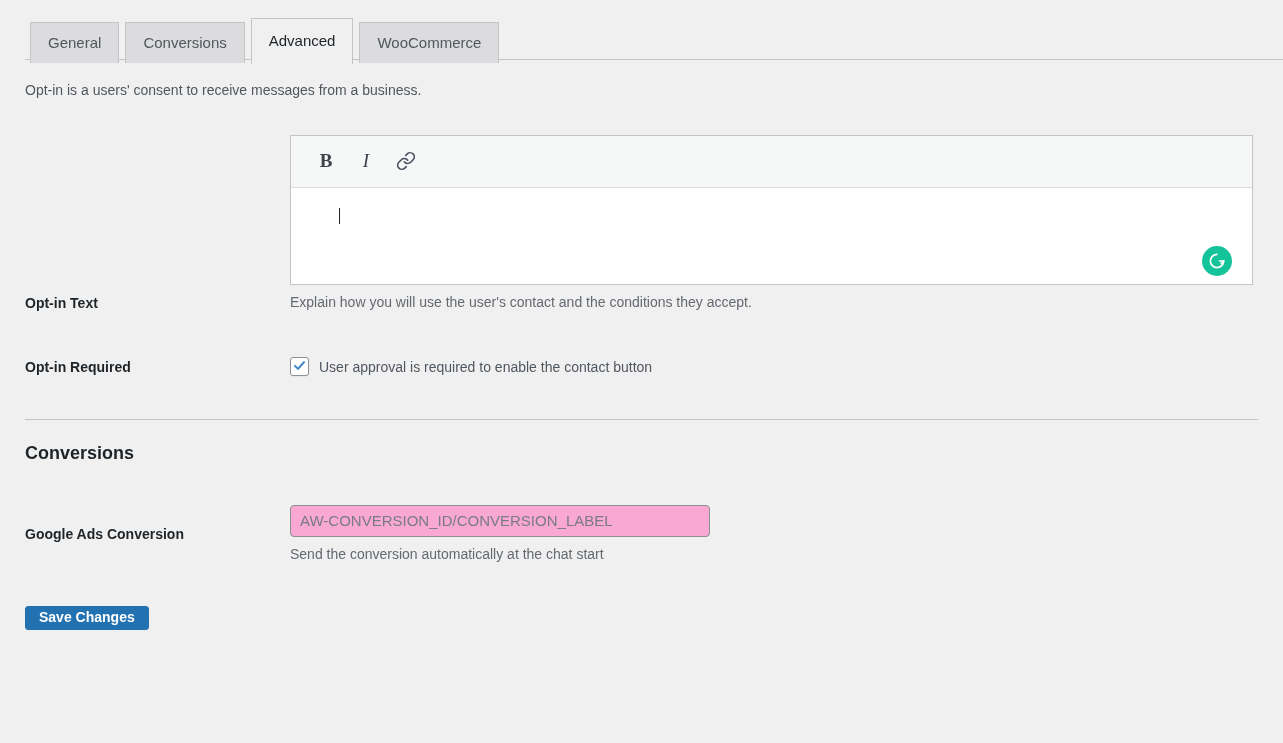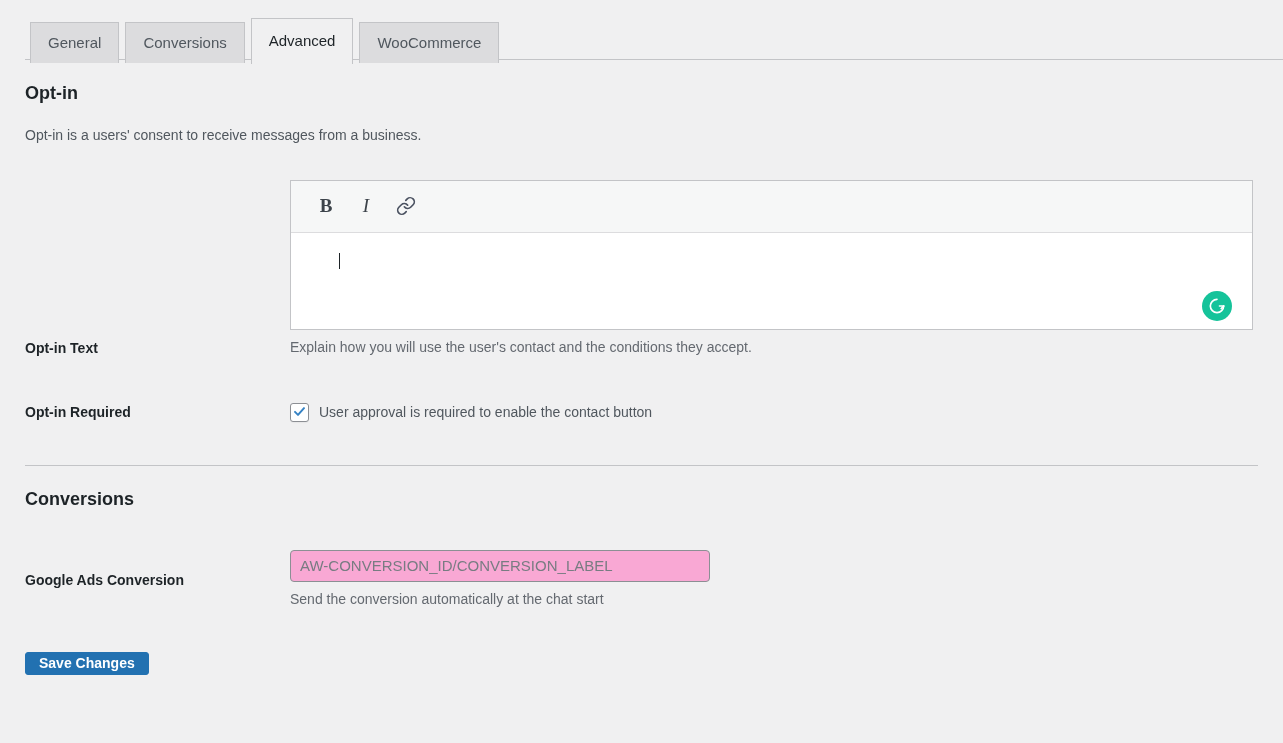--- a/index.html
+++ b/index.html
@@ -263,21 +263,20 @@
       <span>Advanced</span>
     </div>
     <div class="tab">
       <span>WooCommerce</span>
     </div>
   </div>
 </div>
 
 <div class="content">
 
-  <h2 class="section-title">Opt-in</h2>
   <p class="section-desc">Opt-in is a users' consent to receive messages from a business.</p>
 
   <div class="field-row" style="margin-top:34px;">
     <div class="field-label">Opt-in Text</div>
     <div class="field-control">
 
       <div class="editor">
         <div class="editor-toolbar">
           <div class="tool-btn bold">B</div>
           <div class="tool-btn italic">I</div>

